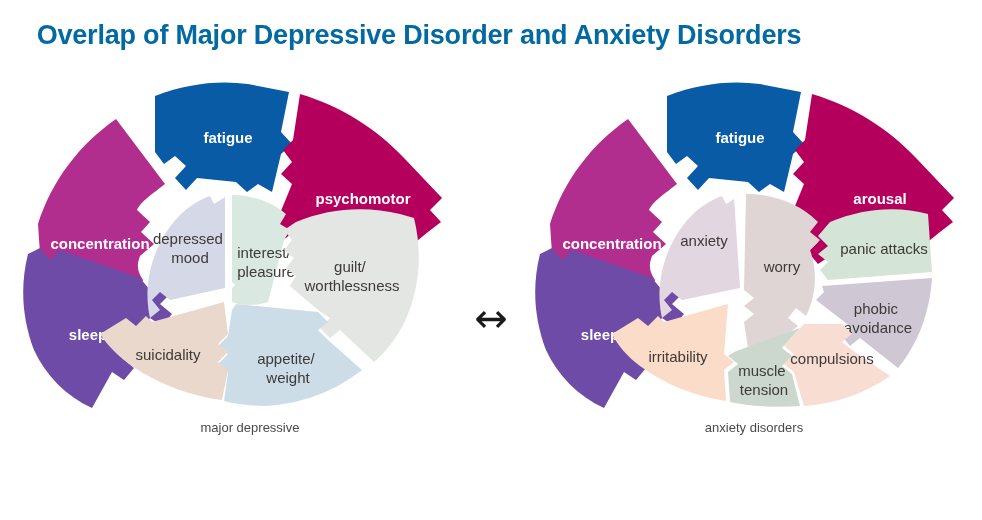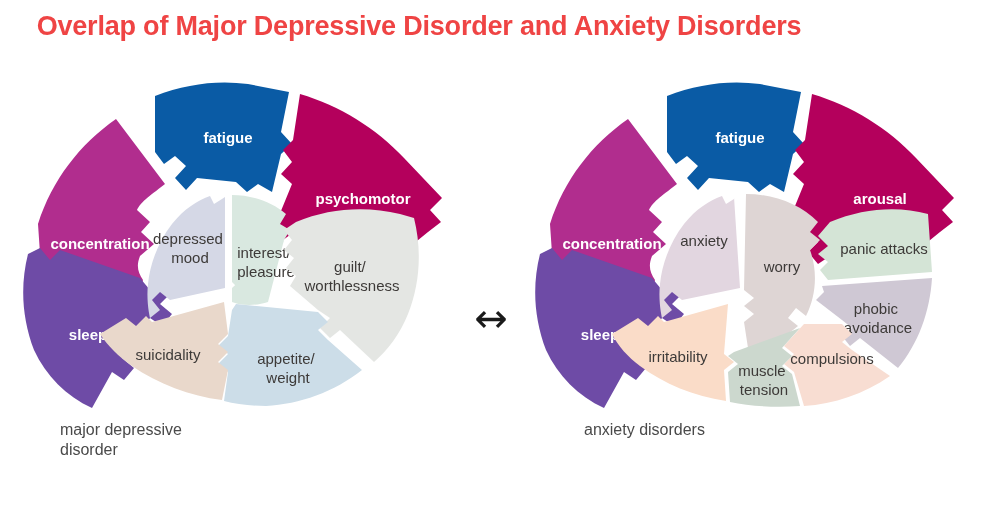--- a/index.html
+++ b/index.html
@@ -7,36 +7,36 @@
     background: #ffffff;
   }
   body {
     width: 982px; height: 520px;
     font-family: "Liberation Sans", sans-serif;
     overflow: hidden;
     position: relative;
   }
   #page-title {
     position: absolute;
-    top: 11px; left: 0; width: 838px;
+    top: 20px; left: 0; width: 838px;
     text-align: center;
     font-size: 27px;
     font-weight: bold;
-    color: #ef4444;
+    color: #0369a1;
     letter-spacing: -0.2px;
   }
   #stage {
     position: absolute;
     top: 72px; left: 0;
     width: 982px; height: 360px;
   }
   .diagram-caption {
     position: absolute;
-    text-align: left;
-    font-size: 16px;
+    text-align: center;
+    font-size: 13px;
     color: #4a4a4a;
     line-height: 1.25;
   }
   #caption-left  { left: 60px;  top: 420px; width: 380px; }
   #caption-right { left: 584px; top: 420px; width: 340px; }
 
   #center-arrow {
     position: absolute;
     left: 458px; top: 218px;
     width: 66px; height: 56px;
@@ -287,18 +287,17 @@
            C 116,285 106,274 100,262
            L 126,246 L 136,254 L 146,244 Z"></path>
       <text class="piece-label lbl-inner" x="166" y="286">irritability</text>
     </g>
   </svg>
 
 </div>
 
 <div class="diagram-caption" id="caption-left">
   <div>major depressive</div>
-  <div>disorder</div>
 </div>
 
 <div class="diagram-caption" id="caption-right">
   <div>anxiety disorders</div>
 </div>
 
 </body></html>

